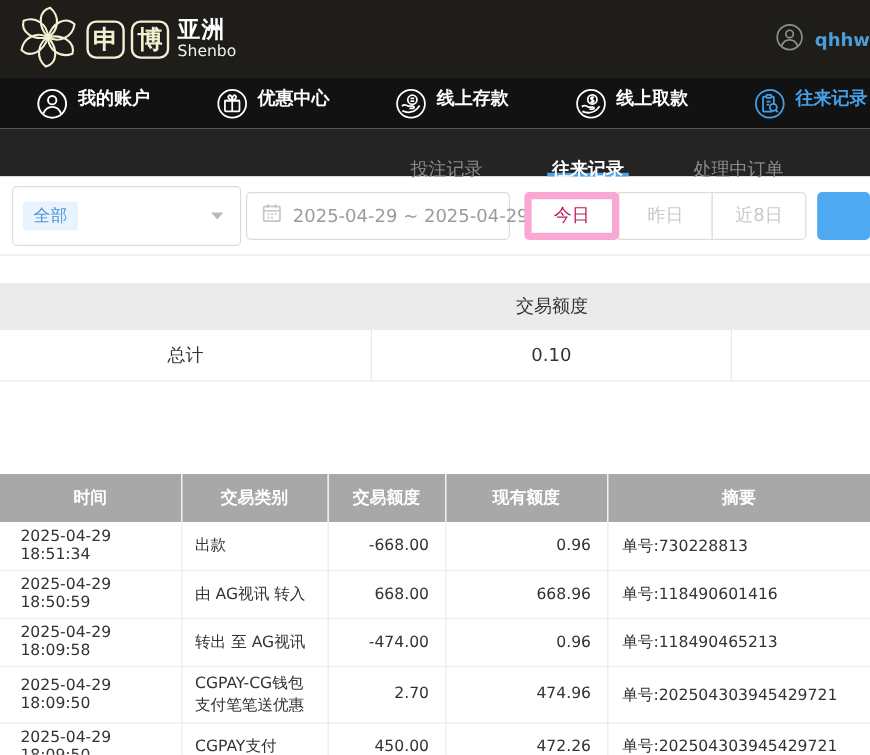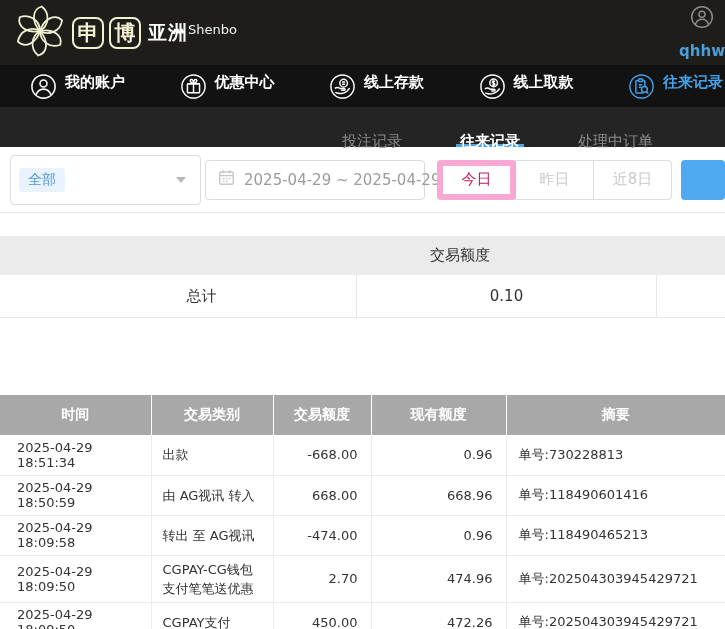--- a/index.html
+++ b/index.html
@@ -5,24 +5,24 @@
   * { margin:0; padding:0; box-sizing:border-box; }
   html,body { width:725px; height:629px; overflow:hidden; background:#fff;
     font-family:"DejaVu Sans","Liberation Sans",sans-serif; }
 
   
   .brand-bar { height:65px; background:#1e1d19; display:flex; align-items:center; padding-left:12px; }
   .flower { flex:0 0 auto; margin-right:4px; }
   .logo-box { width:32px; height:32px; border:2px solid #f3f0d2; border-radius:8px;
     color:#f3f0d2; font-size:21px; font-weight:bold; display:flex; align-items:center;
     justify-content:center; margin-right:5px; }
-  .logo-region { display:flex; justify-content:center; margin-left:2px; }
+  .logo-region { display:flex; flex-direction:column; justify-content:center; margin-left:2px; }
   .logo-region .cn { color:#fff; font-size:19px; font-weight:bold; letter-spacing:1px; line-height:21px; }
   .logo-region .en { color:#f2f2f2; font-size:13px; line-height:15px; }
-  .user-area { margin-left:auto; display:flex; align-items:center; gap:9px; padding-right:0;flex-direction:column; }
+  .user-area { margin-left:auto; display:flex; align-items:center; gap:9px; padding-right:0; }
   .user-name { color:#4a9ed9; font-size:15px; font-weight:bold; white-space:nowrap; }
 
   
   .main-nav { height:42px; background:#121212; display:flex; align-items:center;
     justify-content:space-between; padding:0 2px 0 30px; }
   .nav-item { display:flex; gap:8px; color:#fff; font-size:15px;
     font-weight:bold; white-space:nowrap; cursor:pointer; }
   .nav-item.active { color:#44a0e8; }
   .nav-item svg { display:block; }
 
@@ -55,21 +55,21 @@
     margin-left:9px; flex:0 0 auto; cursor:pointer; }
 
   
   .summary { margin-top:23px; }
   .summary-head { height:39px; background:#ebebeb; position:relative; }
   .summary-head .head-label { position:absolute; left:310px; width:300px; text-align:center;
     line-height:39px; font-size:15px; color:#333; }
   .summary-body { height:43px; display:flex; border-bottom:1px solid #e8e8e8; }
   .summary-cell { display:flex; align-items:center; justify-content:center;
     font-size:15px; color:#333; border-right:1px solid #e8e8e8; }
-  .summary-cell.c1 { width:310px;margin-left:47px; }
+  .summary-cell.c1 { width:310px; }
   .summary-cell.c2 { width:300px; }
   .summary-cell.c3 { flex:1; border-right:none; }
 
   
   .records { margin-top:77px; width:725px; border-collapse:collapse; table-layout:fixed; }
   .records thead th { background:#a8a8a8; color:#fff; font-size:14px; font-weight:bold;
     height:40px; text-align:center; border-right:1px solid #fff; }
   .records thead th:last-child { border-right:none; }
   .records tbody td { height:40px; font-size:13px; color:#333; background:#fff;
     border-bottom:1px solid #ececec; border-right:1px solid #ececec; padding:4px 5px; }

